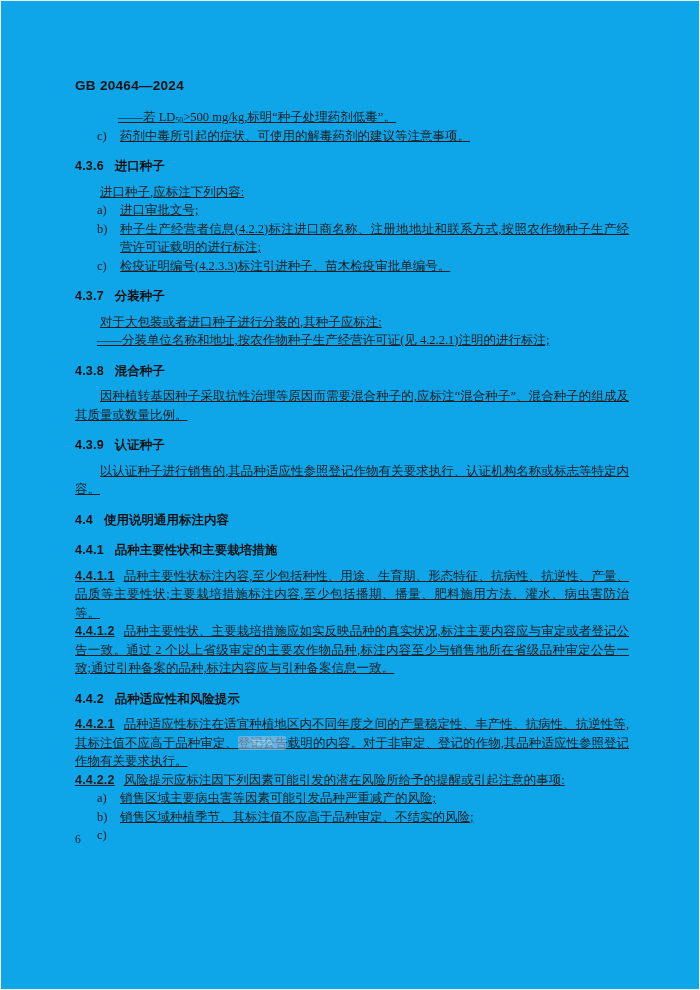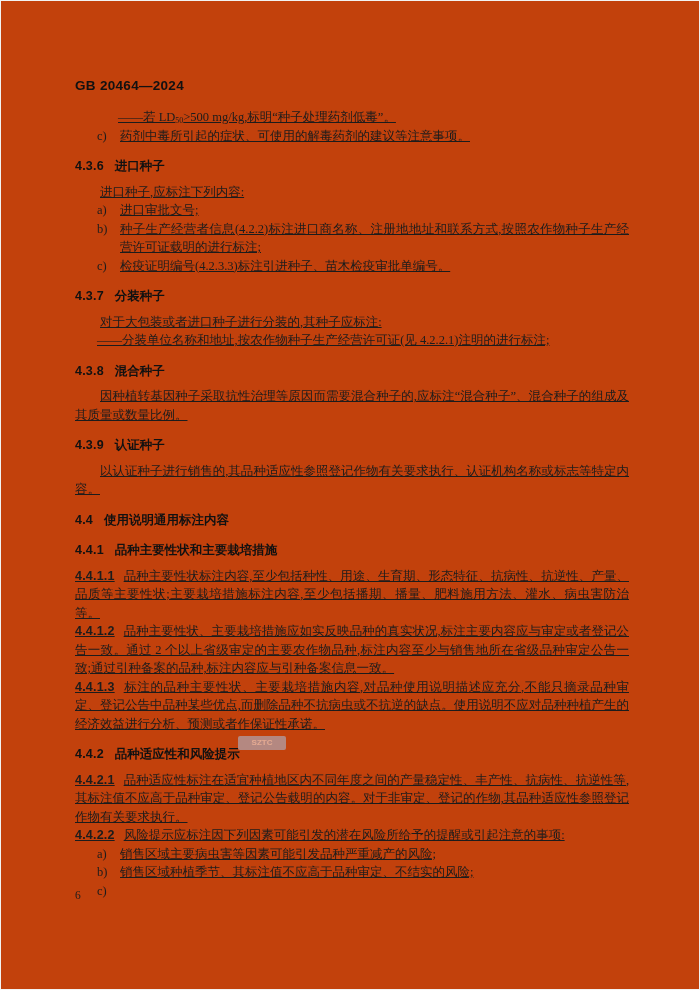--- a/index.html
+++ b/index.html
@@ -1,21 +1,21 @@
 <!DOCTYPE html>
 <html><head>
 <meta charset="utf-8">
 <style>
   html, body { margin: 0; padding: 0; }
   body { background: #ffffff; width: 700px; height: 990px; }
   .page {
     position: relative;
     width: 700px;
     height: 990px;
-    background: #c2410c;
+    background: #0ea5e9;
     overflow: hidden;
     box-shadow: inset 0 0 0 1px #f2f2f2;
     font-family: "Liberation Serif", serif;
     color: #1c1c1c;
   }
   .doc {
     position: absolute;
     left: 75px;
     top: 78px;
     width: 554px;
@@ -133,23 +133,20 @@
 
     <h3 class="h">
       <span class="hn">4.4.1</span><span>品种主要性状和主要栽培措施</span>
     </h3>
     <p class="np">
       <span class="num">4.4.1.1</span><span>品种主要性状标注内容,至少包括种性、用途、生育期、形态特征、抗病性、抗逆性、产量、品质等主要性状;主要栽培措施标注内容,至少包括播期、播量、肥料施用方法、灌水、病虫害防治等。</span>
     </p>
     <p class="np">
       <span class="num">4.4.1.2</span><span>品种主要性状、主要栽培措施应如实反映品种的真实状况,标注主要内容应与审定或者登记公告一致。通过 2 个以上省级审定的主要农作物品种,标注内容至少与销售地所在省级品种审定公告一致;通过引种备案的品种,标注内容应与引种备案信息一致。</span>
     </p>
-    <p class="np">
-      <span class="num">4.4.1.3</span><span>标注的品种主要性状、主要栽培措施内容,对品种使用说明描述应充分,不能只摘录品种审定、登记公告中品种某些优点,而删除品种不抗病虫或不抗逆的缺点。使用说明不应对品种种植产生的经济效益进行分析、预测或者作保证性承诺。</span>
-    </p>
 
     <h3 class="h">
       <span class="hn">4.4.2</span><span>品种适应性和风险提示</span>
     </h3>
     <p class="np">
       <span class="num">4.4.2.1</span><span>品种适应性标注在适宜种植地区内不同年度之间的产量稳定性、丰产性、抗病性、抗逆性等,其标注值不应高于品种审定、登记公告载明的内容。对于非审定、登记的作物,其品种适应性参照登记作物有关要求执行。</span>
     </p>
     <p class="np">
       <span class="num">4.4.2.2</span><span>风险提示应标注因下列因素可能引发的潜在风险所给予的提醒或引起注意的事项:</span>
     </p>

